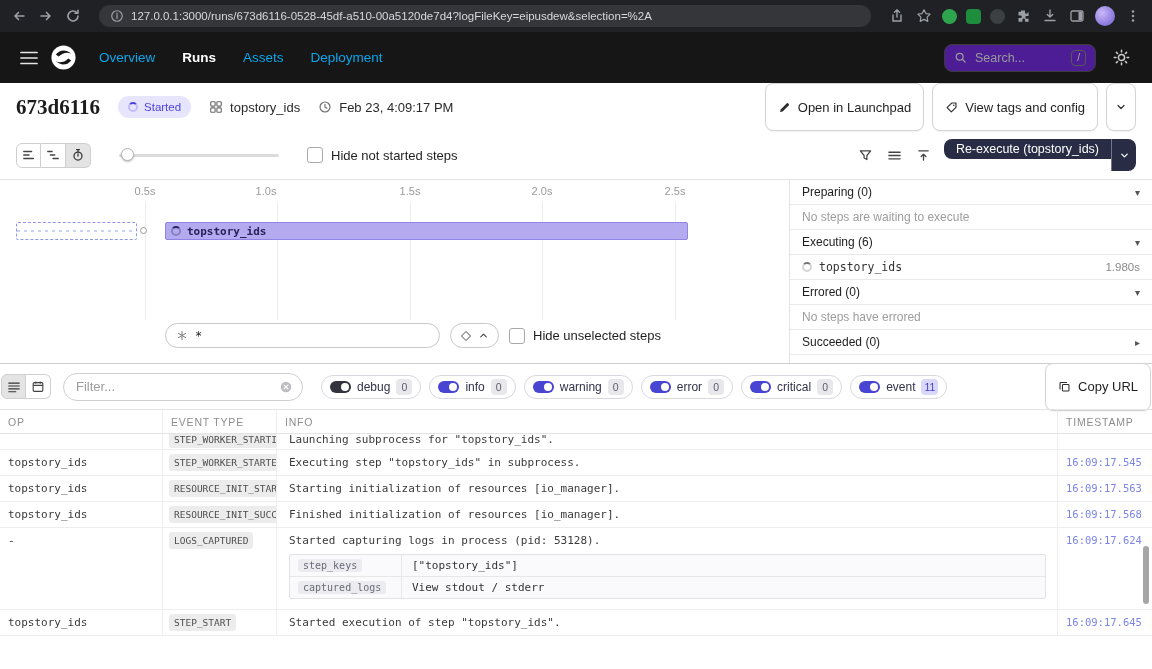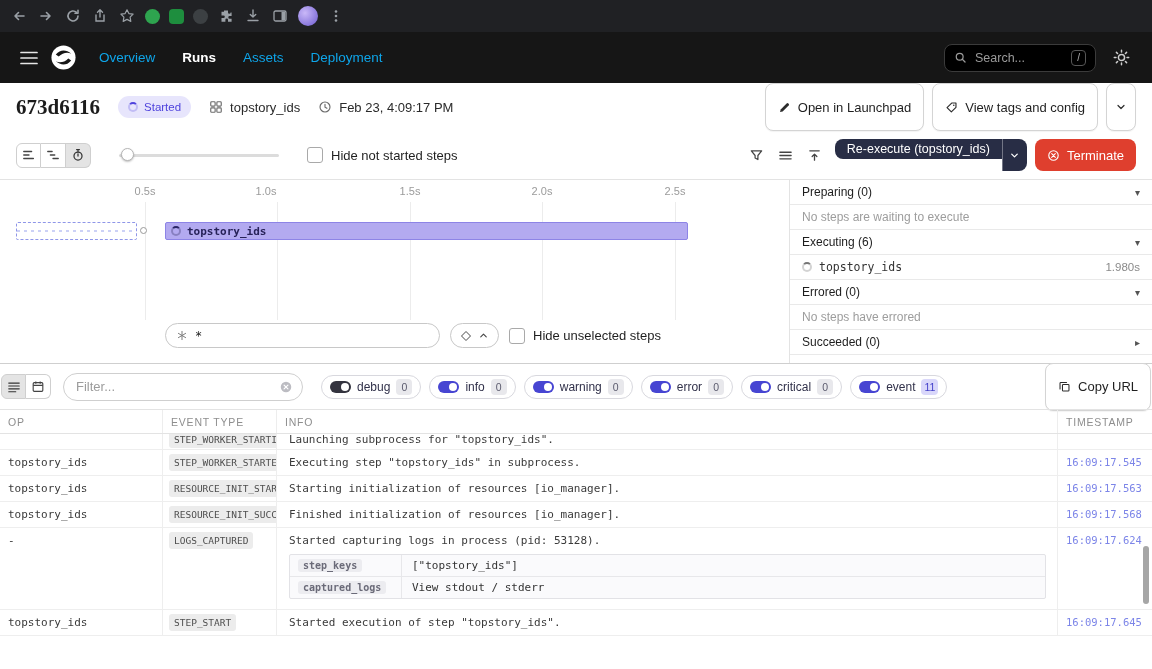--- a/index.html
+++ b/index.html
@@ -24,21 +24,21 @@
   .avatar { width:20px;height:20px;border-radius:50%;flex:none;cursor:pointer;
     background:radial-gradient(circle at 35% 35%, #c9b8f8, #6d5bd0);}
 
   
   .app-header { height:51px; background:#161616; display:flex; align-items:center; padding:0 16px; }
   .hamburger { width:26px;height:26px;display:flex;align-items:center;justify-content:center;cursor:pointer;}
   .logo { width:27px;height:27px;margin:0 8px 0 8px;flex:none;}
   .app-nav { display:flex; gap:27px; margin-left:14px; }
   .app-nav .nav-link { color:#0ea5e9; font-size:13.5px; cursor:pointer; }
   .app-nav .nav-link.active { color:#fff; font-weight:700; }
-  .search-pill { margin-left:auto; width:152px; height:28px; background:#000000; border:1px solid #3b3b3b;
+  .search-pill { margin-left:auto; width:152px; height:28px; background:#4c1d95; border:1px solid #3b3b3b;
     border-radius:8px; display:flex; align-items:center; gap:8px; padding:0 9px; cursor:text;}
   .search-pill .ph { color:#9b9b9b; font-size:12.5px; }
   .kbd { margin-left:auto; border:1px solid #575757; border-radius:4px; font-size:10px;
     padding:0 5px; line-height:14px; color:#ababab; }
   .gear-btn { width:30px;height:30px;display:flex;align-items:center;justify-content:center;margin-left:10px;cursor:pointer;}
 
   
   .run-header { height:48px; display:flex; align-items:center; padding:0 16px; gap:18px; background:#fff;}
   .run-id { font-size:21px; font-weight:700; color:#1c1c1c;font-family:Liberation Serif, serif; }
   .status-badge { display:flex; align-items:center; gap:6px; background:var(--started-badge-bg,#e7e5fc);
@@ -149,21 +149,21 @@
   .cell.info { border-right:1px solid #eeeeee; padding:6px 12px; }
   .cell.ts { color:var(--timestamp-blue,#7c85e8); font-size:10.5px; cursor:pointer;}
   .et-badge { display:inline-block; background:#ececec; border-radius:3px; padding:3px 5px;
     font-size:9.5px; color:#4e4e4e; white-space:nowrap;}
   .log-row.partial { height:16px; overflow:hidden; }
   .log-row.partial .shift { display:inline-block; transform:translateY(-7px); }
   .meta-table { margin-top:7px; margin-bottom:4px; width:757px; border:1px solid #e2e2e6;
     background:#fafafc; border-radius:2px;}
   .meta-row { display:flex; }
   .meta-row + .meta-row { border-top:1px solid #e7e7ea; }
-  .meta-key { width:112px; padding:3px 8px; border-right:1px solid #e7e7ea; display:flex; align-items:center;font-weight:bold;}
+  .meta-key { width:112px; padding:3px 8px; border-right:1px solid #e7e7ea; display:flex; align-items:center;}
   .meta-key-badge { background:#ececf0; border-radius:3px; padding:1px 5px; font-size:10px; color:#6a6a78;}
   .meta-val { padding:4px 10px; font-size:11px; color:#333; display:flex; align-items:center;}
   .meta-val.link { cursor:pointer; }
   .v-scroll { position:absolute; right:3px; top:112px; width:6px; height:58px;
     background:#a6a6a6; border-radius:3px; cursor:grab;}
 </style>
 </head>
 <body>
 
 <div class="browser-bar">
@@ -175,20 +175,29 @@
   <div class="b-icon">
     <svg width="16" height="16" viewBox="0 0 16 16">
         <path d="M3 8h9M8.5 4.5 12 8l-3.5 3.5" stroke="#9aa0a6" stroke-width="1.6" fill="none" stroke-linecap="round" stroke-linejoin="round"></path>
       </svg>
   </div>
   <div class="b-icon">
     <svg width="16" height="16" viewBox="0 0 16 16">
         <path d="M13 8A5 5 0 1 1 11.5 4.4" stroke="#9aa0a6" stroke-width="1.6" fill="none" stroke-linecap="round"></path>
         <path d="M13 2.2v3h-3" stroke="#9aa0a6" stroke-width="1.6" fill="none" stroke-linecap="round" stroke-linejoin="round"></path>
       </svg>
+  </div>
+  <div class="url-bar">
+    <span class="b-icon" style="width:14px;height:14px">
+      <svg width="14" height="14" viewBox="0 0 16 16">
+          <circle cx="8" cy="8" r="6" stroke="#9aa0a6" stroke-width="1.4" fill="none"></circle>
+          <path d="M8 7.2v3.4M8 4.8v1" stroke="#9aa0a6" stroke-width="1.5" stroke-linecap="round"></path>
+        </svg>
+    </span>
+    <span class="url-text">127.0.0.1:3000/runs/673d6116-0528-45df-a510-00a5120de7d4?logFileKey=eipusdew&amp;selection=%2A</span>
   </div>
   <div class="b-icon">
     <svg width="16" height="16" viewBox="0 0 16 16">
         <path d="M8 9V2M5.5 4.2 8 1.8l2.5 2.4" stroke="#9aa0a6" stroke-width="1.4" fill="none" stroke-linecap="round" stroke-linejoin="round"></path>
         <path d="M4 7v6h8V7" stroke="#9aa0a6" stroke-width="1.4" fill="none" stroke-linecap="round"></path>
       </svg>
   </div>
   <div class="b-icon">
     <svg width="16" height="16" viewBox="0 0 16 16">
         <path d="M8 1.8l1.9 3.8 4.2.6-3 3 .7 4.2L8 11.4l-3.8 2 .7-4.2-3-3 4.2-.6z" stroke="#9aa0a6" stroke-width="1.2" fill="none" stroke-linejoin="round"></path>
@@ -350,27 +359,20 @@
   </div>
   <div class="reexec">
     <div class="reexec-main">
       <span>Re-execute (topstory_ids)</span>
     </div>
     <div class="reexec-caret">
       <svg width="11" height="11" viewBox="0 0 16 16">
           <path d="M4 6l4 4 4-4" stroke="#fff" stroke-width="1.8" fill="none" stroke-linecap="round" stroke-linejoin="round"></path>
         </svg>
     </div>
-  </div>
-  <div class="terminate">
-    <svg width="13" height="13" viewBox="0 0 16 16">
-        <circle cx="8" cy="8" r="5.8" stroke="#fff" stroke-width="1.4" fill="none"></circle>
-        <path d="M5.8 5.8l4.4 4.4M10.2 5.8l-4.4 4.4" stroke="#fff" stroke-width="1.4" stroke-linecap="round"></path>
-      </svg>
-    <span>Terminate</span>
   </div>
 </div>
 
 <div class="main">
   <div class="gantt">
     <span class="tick-label" style="left:145px">0.5s</span>
     <span class="tick-label" style="left:266px">1.0s</span>
     <span class="tick-label" style="left:410px">1.5s</span>
     <span class="tick-label" style="left:542px">2.0s</span>
     <span class="tick-label" style="left:675px">2.5s</span>

